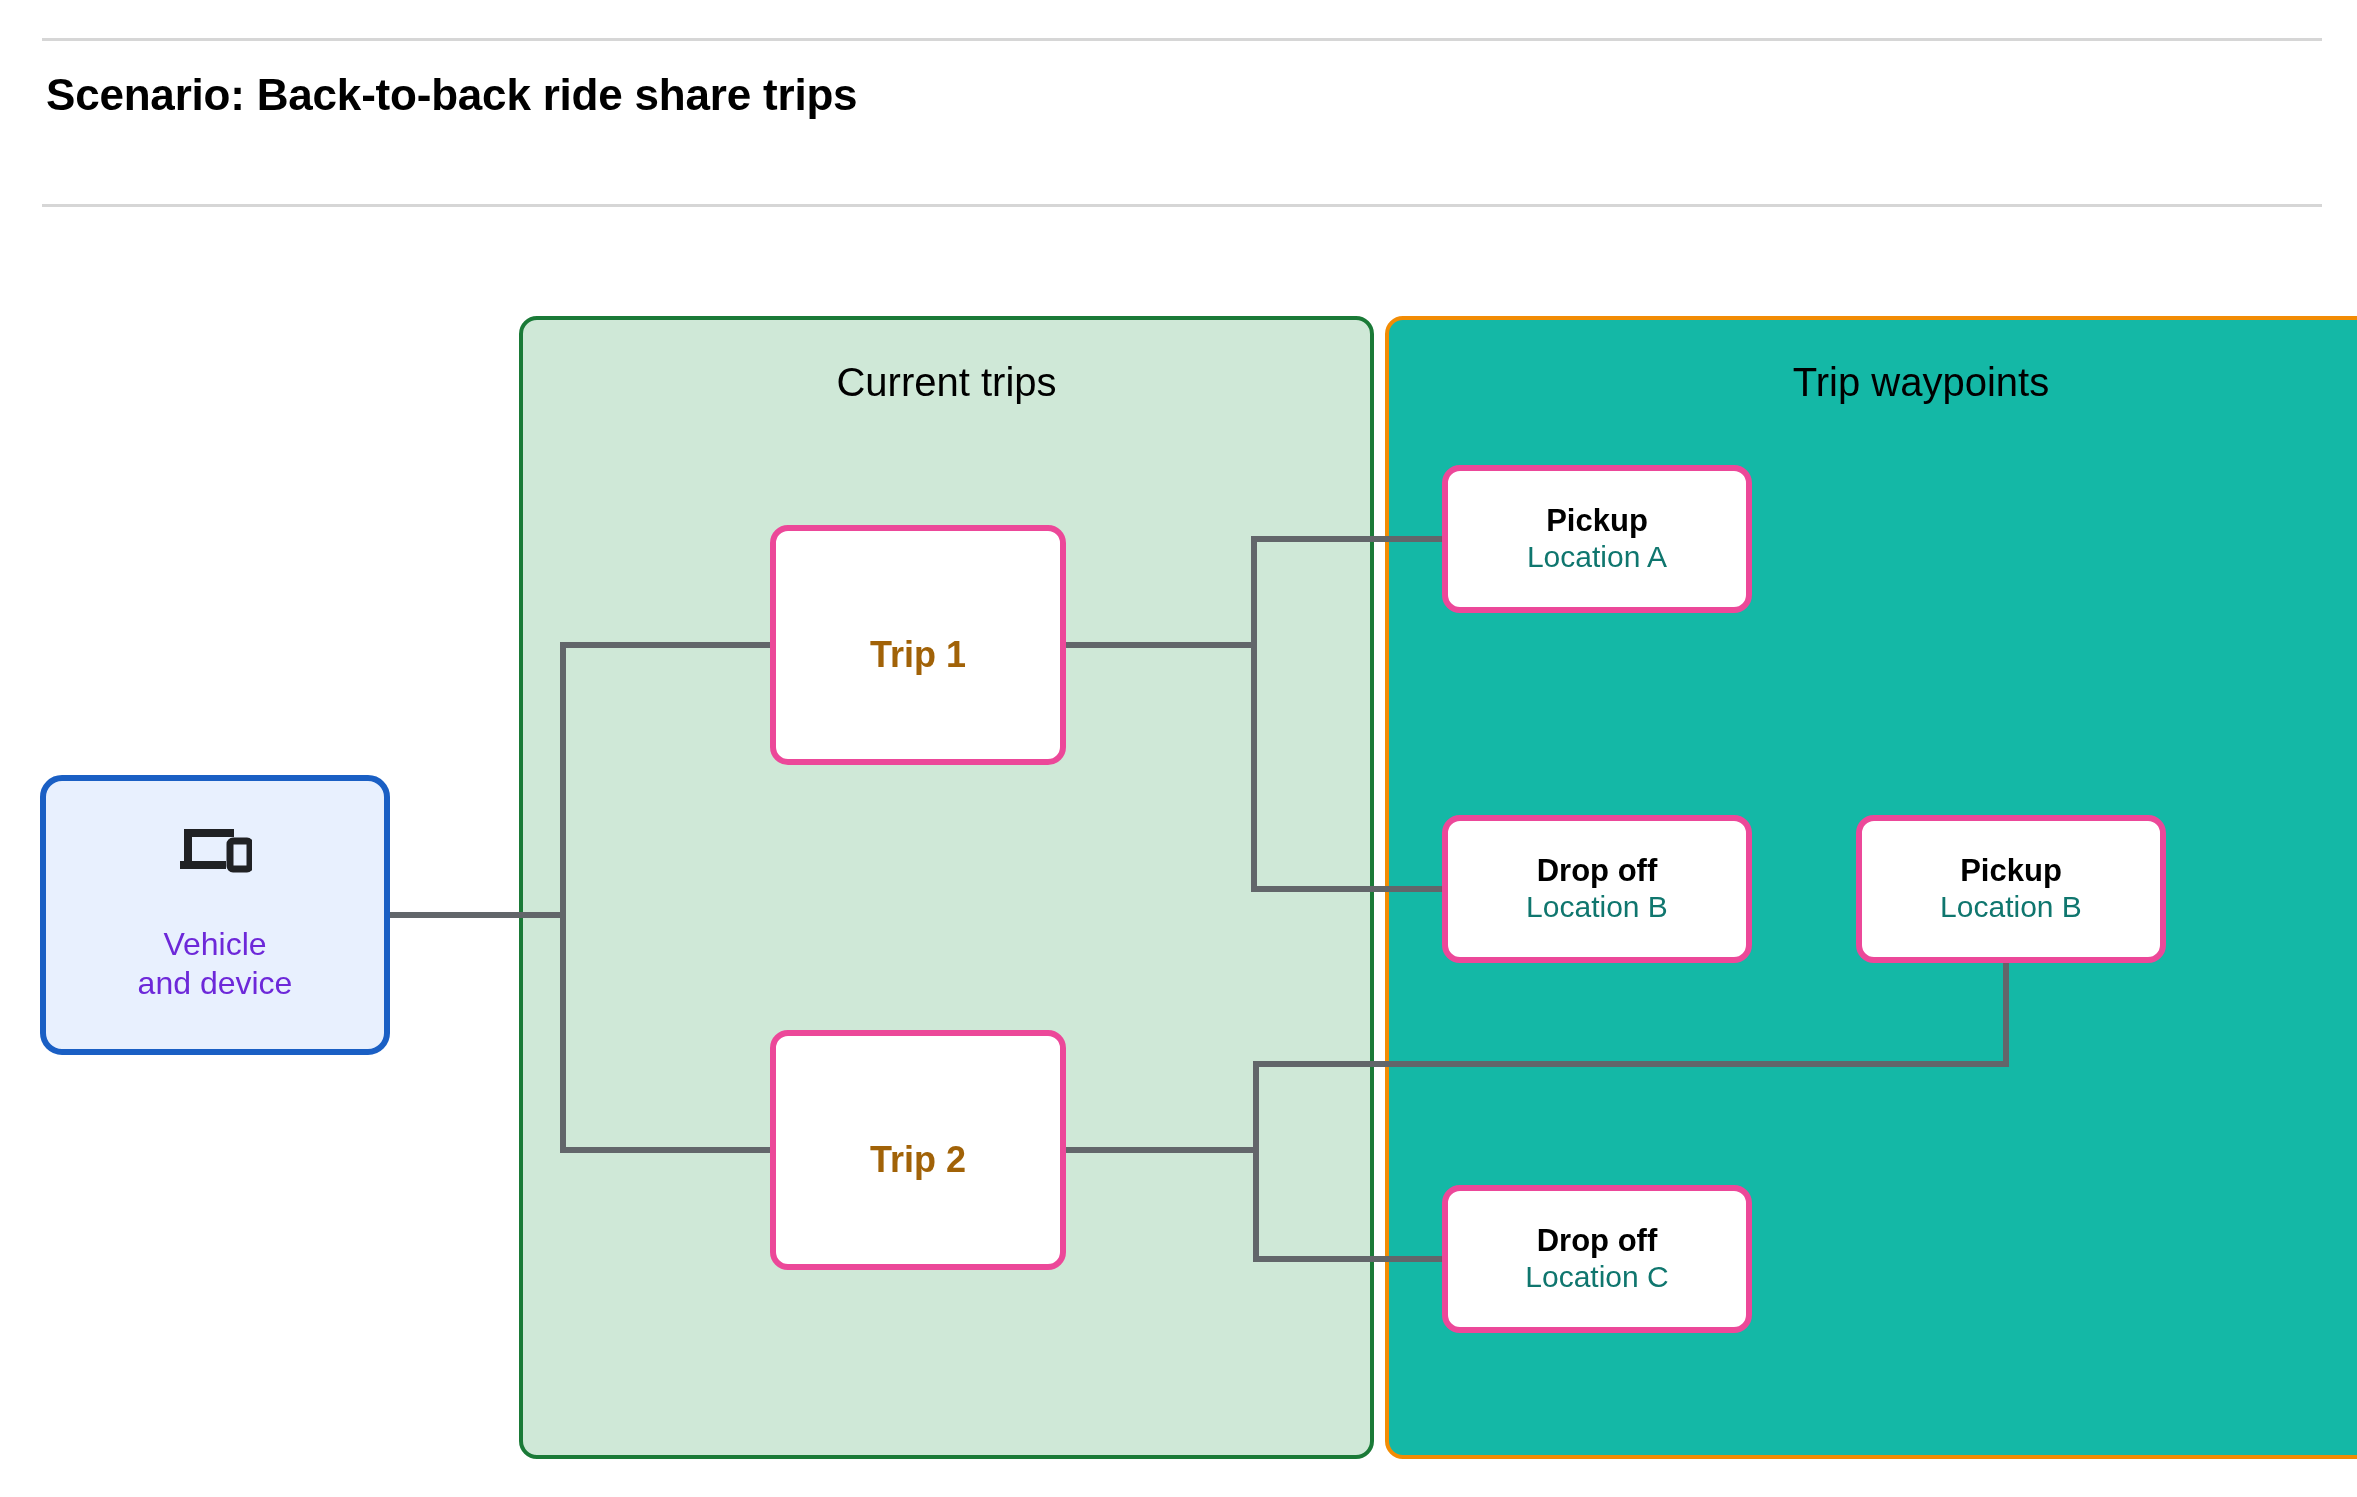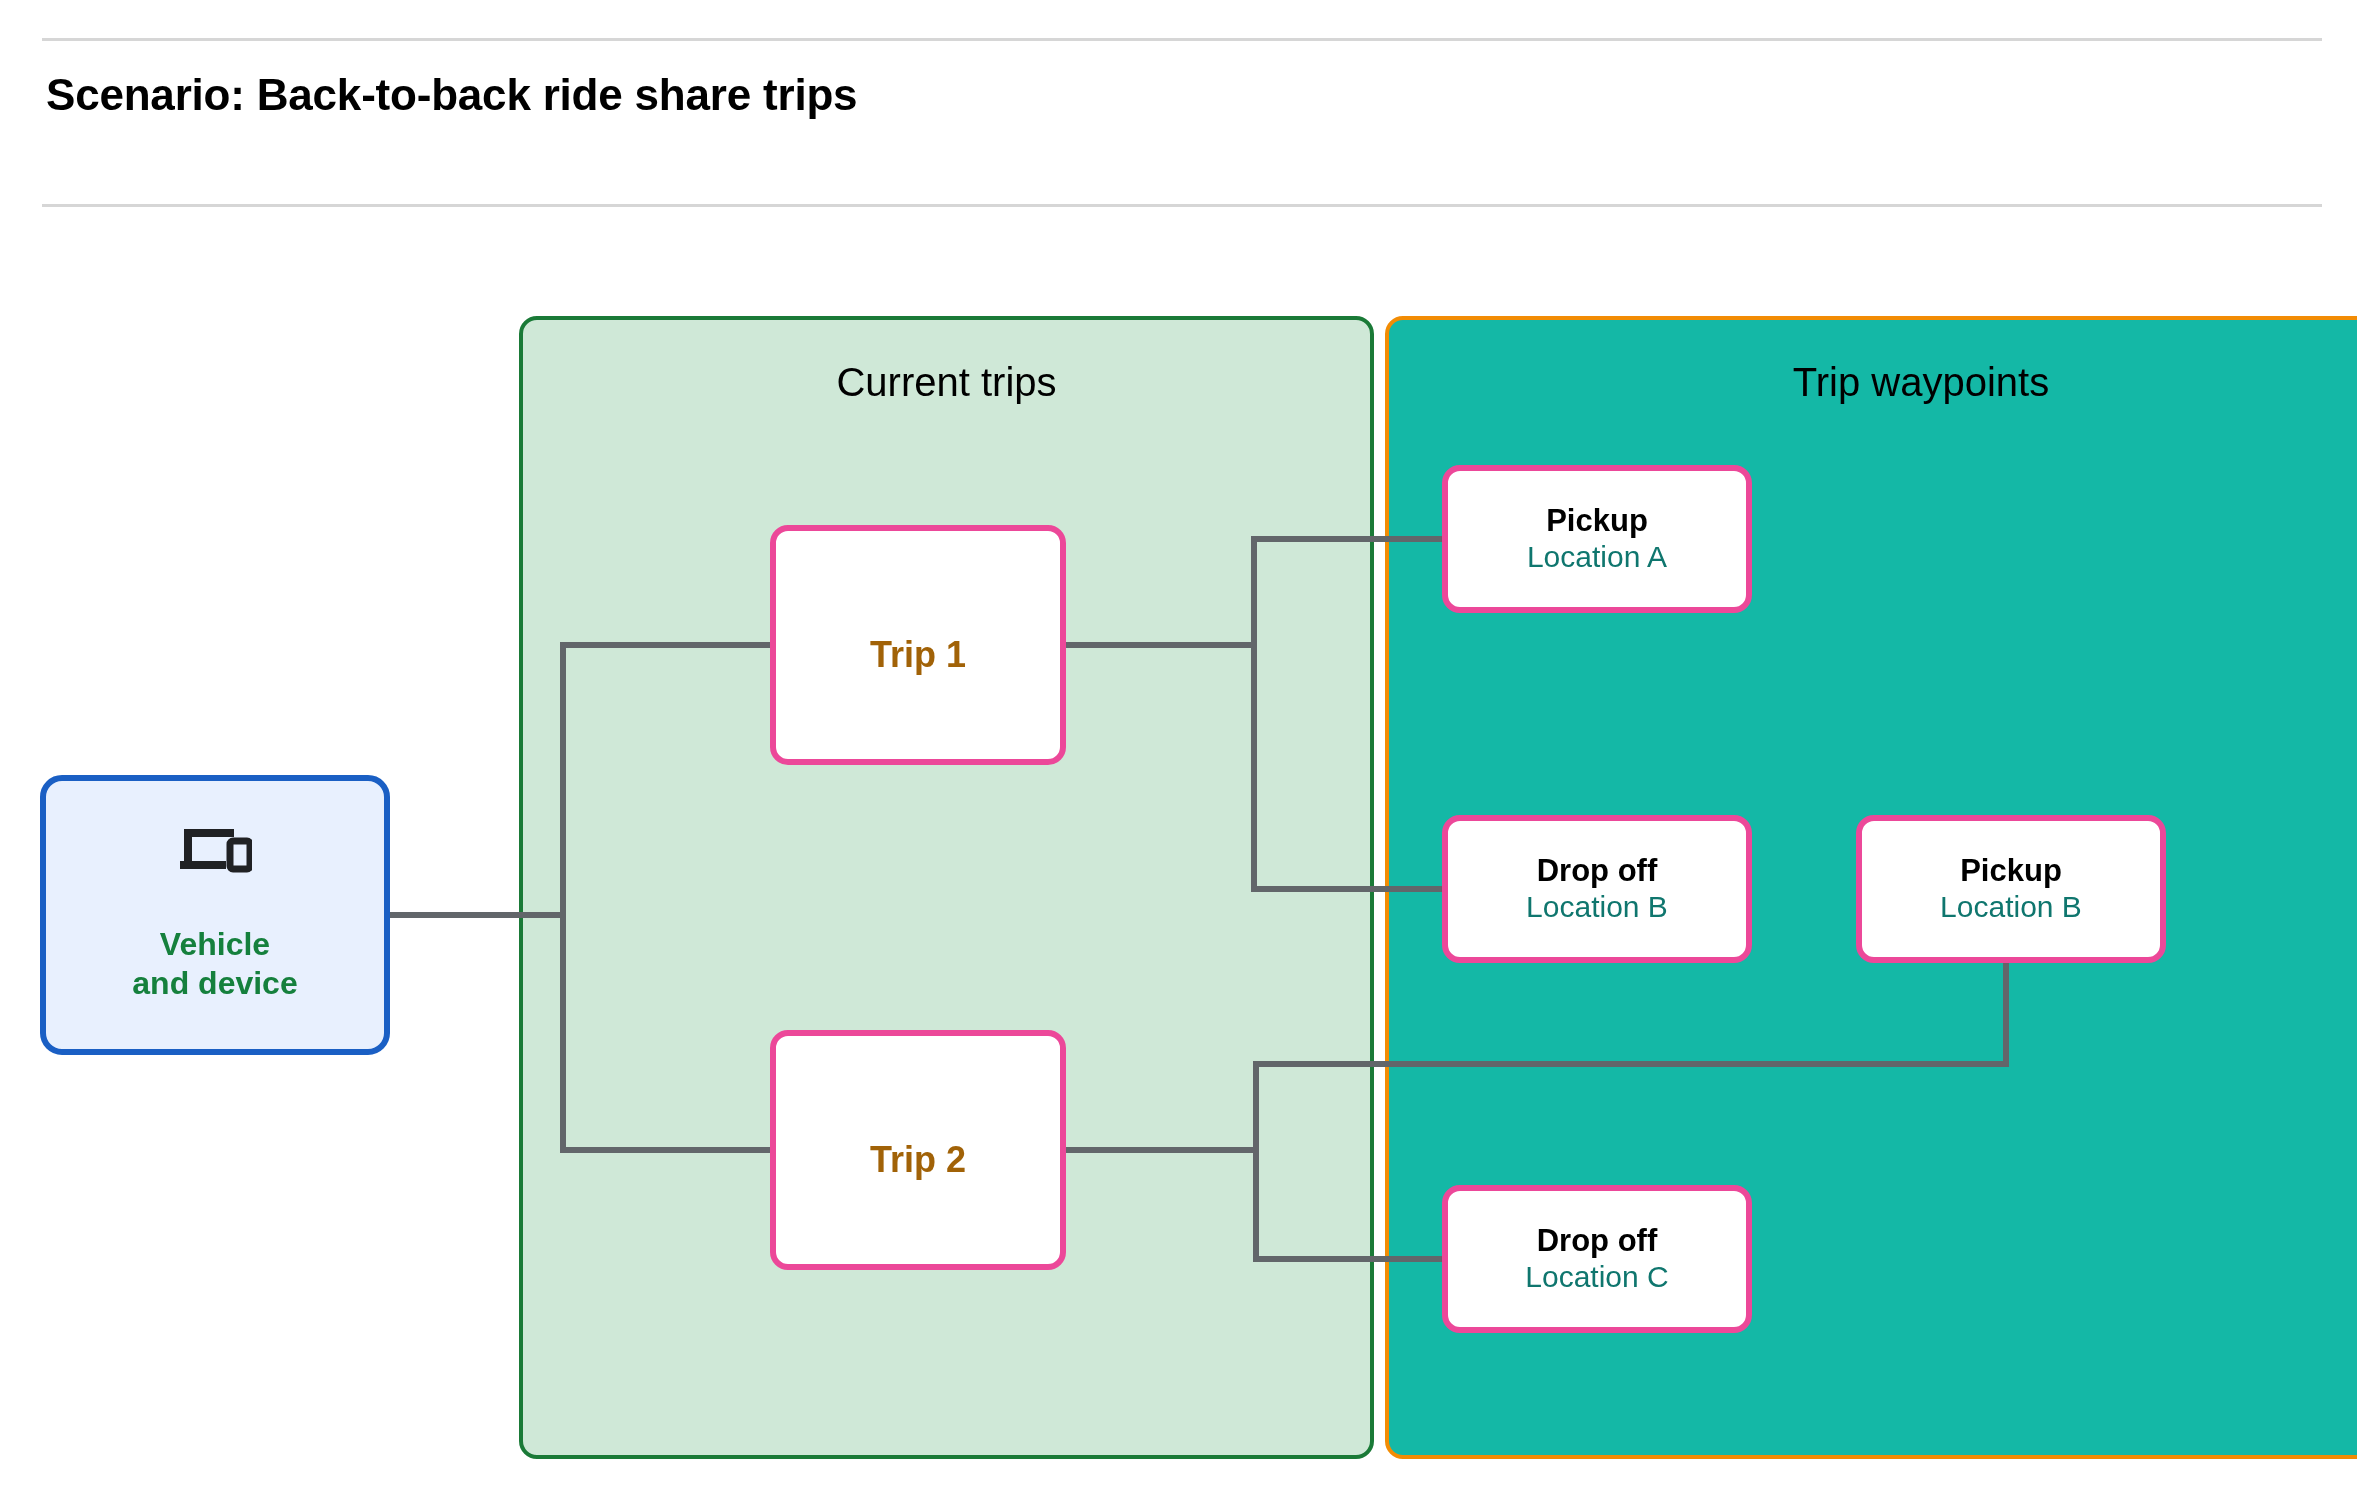--- a/index.html
+++ b/index.html
@@ -113,24 +113,24 @@
     top: 775px;
     width: 350px;
     height: 280px;
     background: #e8f0fe;
     border: 6px solid #1a5fc4;
     border-radius: 22px;
   }
   #vehicle-icon { margin-bottom: 44px; }
   #vehicle-label {
     font-size: 32px;
-    font-weight: bold;
+    font-weight: normal;
     line-height: 1.22;
     text-align: center;
-    color: #15803d;
+    color: #6d28d9;
   }
 
   .trip-node {
     width: 296px;
     height: 240px;
   }
   #node-trip-1 { left: 770px; top: 525px; }
   #node-trip-2 { left: 770px; top: 1030px; }
   .trip-label {
     font-size: 36px;

